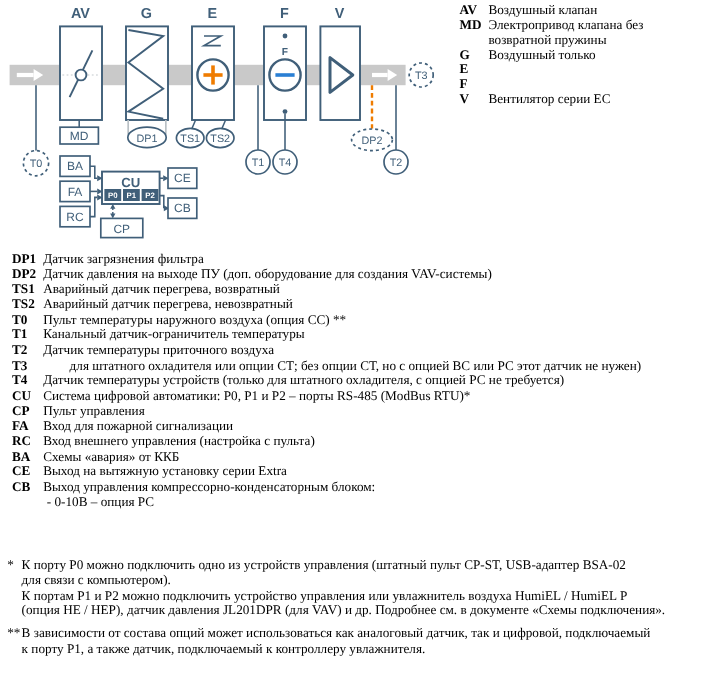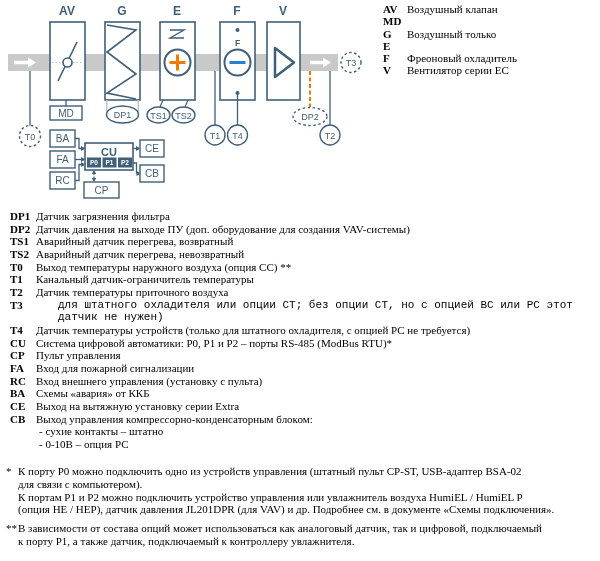--- a/index.html
+++ b/index.html
@@ -19,21 +19,21 @@
   
   #legend{left:383px;top:3px;width:213px;font-size:11px;line-height:12.3px;}
   .lrow{display:flex;}
   .lterm{width:24px;flex:none;font-weight:bold;}
   .ldef{white-space:pre-line;font-family:Liberation Serif, serif;}
   
   #defs{left:10px;top:210px;width:586px;font-size:11px;line-height:12.65px;}
   .drow{display:flex;}
   .dterm{width:26px;flex:none;font-weight:bold;}
   .ddef{flex:1;}
-  .cont-deep{padding-left:22px;font-family:Liberation Mono, monospace;}
+  .cont-deep{padding-left:22px;}
   .cont-bullet{padding-left:3px;}
   
   #fnotes{left:6px;top:465px;width:592px;font-size:11px;line-height:12.8px;}
   .fnote{position:relative;padding-left:12px;}
   .fnote + .fnote{margin-top:6px;}
   .fmark{position:absolute;left:0;top:0;}
   .ftext{white-space:pre-line;}
 </style>
 </head>
 <body>
@@ -170,31 +170,32 @@
   <text x="101.5" y="194" class="bx">CP</text>
 </svg>
 
 <div id="legend" class="abs">
     <div class="lrow">
       <span class="lterm">AV</span>
       <span class="ldef">Воздушный клапан</span>
     </div>
     <div class="lrow">
       <span class="lterm">MD</span>
+      <span class="ldef">Электропривод клапана без
+возвратной пружины</span>
     </div>
     <div class="lrow">
       <span class="lterm">G</span>
       <span class="ldef">Воздушный только</span>
     </div>
     <div class="lrow">
       <span class="lterm">E</span>
     </div>
     <div class="lrow">
       <span class="lterm">F</span>
-      <span class="ldef">Фреоновый охладитель</span>
     </div>
     <div class="lrow">
       <span class="lterm">V</span>
       <span class="ldef">Вентилятор серии ЕС</span>
     </div>
   </div>
 
 <div id="defs" class="abs">
     <div class="drow">
       <div class="dterm">DP1</div>
@@ -216,21 +217,21 @@
     </div>
     <div class="drow">
       <div class="dterm">TS2</div>
       <div class="ddef">
         <div>Аварийный датчик перегрева, невозвратный</div>
       </div>
     </div>
     <div class="drow">
       <div class="dterm">T0</div>
       <div class="ddef">
-        <div>Выход температуры наружного воздуха (опция СС) **</div>
+        <div>Пульт температуры наружного воздуха (опция СС) **</div>
       </div>
     </div>
     <div class="drow">
       <div class="dterm">T1</div>
       <div class="ddef">
         <div>Канальный датчик-ограничитель температуры</div>
       </div>
     </div>
     <div class="drow">
       <div class="dterm">T2</div>
@@ -264,40 +265,39 @@
     </div>
     <div class="drow">
       <div class="dterm">FA</div>
       <div class="ddef">
         <div>Вход для пожарной сигнализации</div>
       </div>
     </div>
     <div class="drow">
       <div class="dterm">RC</div>
       <div class="ddef">
-        <div>Вход внешнего управления (установку с пульта)</div>
+        <div>Вход внешнего управления (настройка с пульта)</div>
       </div>
     </div>
     <div class="drow">
       <div class="dterm">BA</div>
       <div class="ddef">
         <div>Схемы «авария» от ККБ</div>
       </div>
     </div>
     <div class="drow">
       <div class="dterm">CE</div>
       <div class="ddef">
         <div>Выход на вытяжную установку серии Extra</div>
       </div>
     </div>
     <div class="drow">
       <div class="dterm">CB</div>
       <div class="ddef">
         <div>Выход управления компрессорно-конденсаторным блоком:</div>
-        <div class="cont-bullet">- сухие контакты – штатно</div>
         <div class="cont-bullet">- 0-10В – опция РС</div>
       </div>
     </div>
   </div>
 
 <div id="fnotes" class="abs">
     <div class="fnote">
       <span class="fmark">*</span>
       <div class="ftext">К порту P0 можно подключить одно из устройств управления (штатный пульт CP-ST, USB-адаптер BSA-02
 для связи с компьютером).

